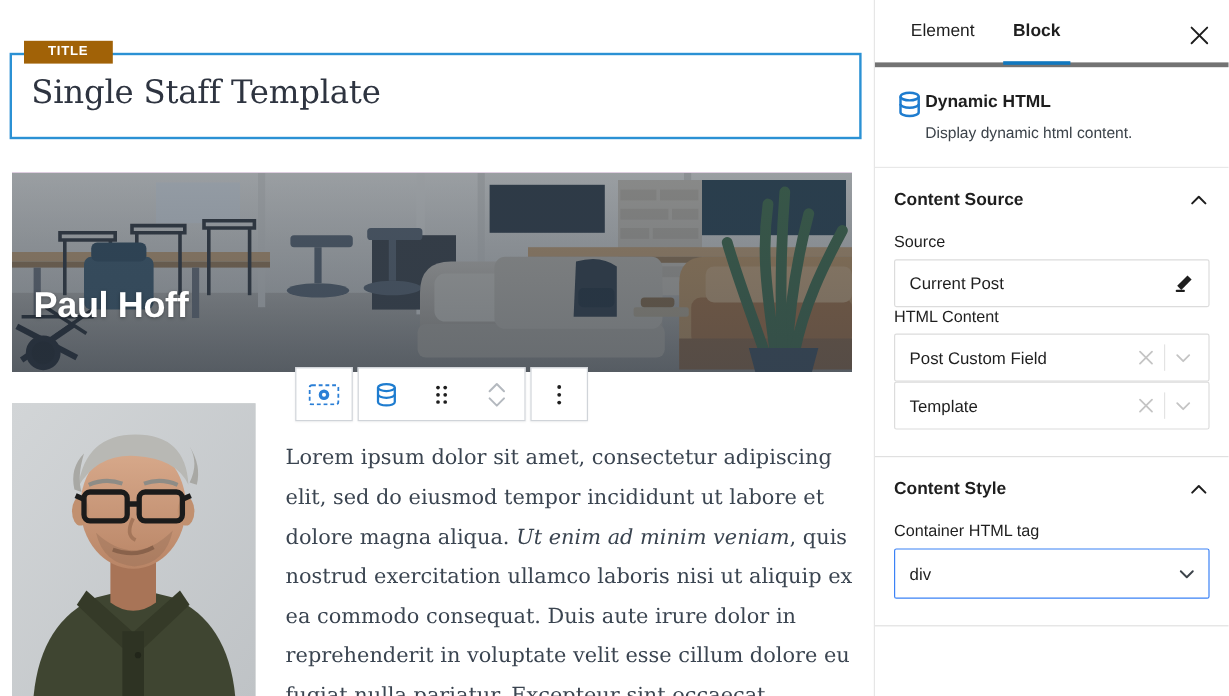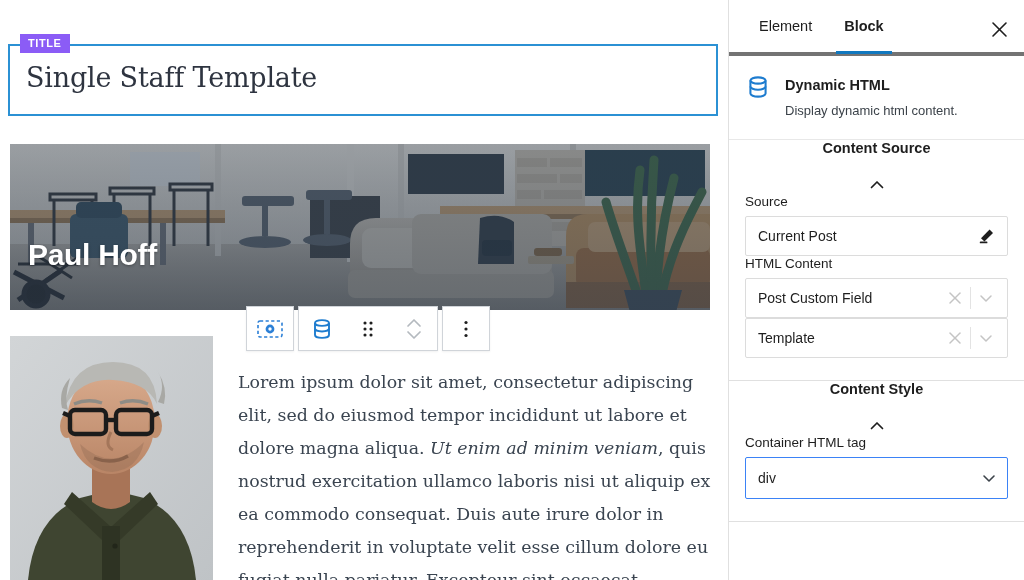--- a/index.html
+++ b/index.html
@@ -36,22 +36,22 @@
     width: 710px;
     height: 72px;
     border: 2px solid #2b91d4;
     background: #ffffff;
   }
   .title-badge {
     position: absolute;
     left: 10px;
     top: -12px;
     height: 19px;
-    padding: 0 8px;
-    background: #8b5cf6;
+    padding: 0 20px;
+    background: #a16207;
     color: #ffffff;
     font-size: 11px;
     font-weight: bold;
     letter-spacing: 0.6px;
     line-height: 19px;
     font-family: "Liberation Sans", sans-serif;
   }
   .title-text {
     position: absolute;
     left: 16px;
@@ -187,38 +187,36 @@
     position: absolute;
     right: 10px;
     top: 14px;
     width: 30px; height: 30px;
     display: flex; align-items: center; justify-content: center;
     background: none; border: none; cursor: pointer;
   }
 
   .sb-blockinfo {
     display: flex;
-    gap: 14px;
     padding: 18px 18px 18px 16px;
     border-bottom: 1px solid #e8e8e8;
     flex: 0 0 auto;
   }
   .sb-blockinfo .bi-text { padding-top: 1px; }
   .bi-title { font-size: 14.5px; font-weight: bold; color: #1e1e1e; line-height: 20px; }
   .bi-desc  { font-size: 13px; color: #3c434a; line-height: 20px; margin-top: 6px; }
 
   .panel { border-bottom: 1px solid #e0e0e0; flex: 0 0 auto; }
   .panel-head {
     height: 54px;
     display: flex;
     align-items: center;
     justify-content: space-between;
     padding: 0 16px;
     cursor: pointer;
-    flex-direction: column;
   }
   .panel-title { font-size: 14.5px; font-weight: bold; color: #1e1e1e; }
   .panel-body { padding: 0 16px 22px; }
 
   .field { }
   .field:last-child { margin-bottom: 0; }
   .field-label {
     display: block;
     font-size: 13.5px;
     color: #1e1e1e;

